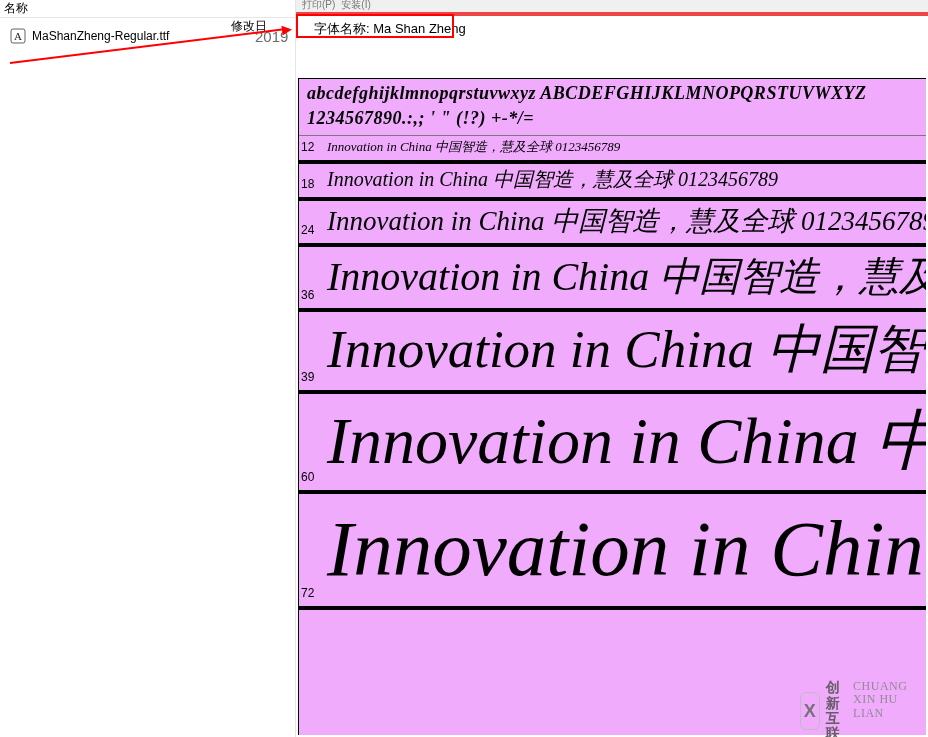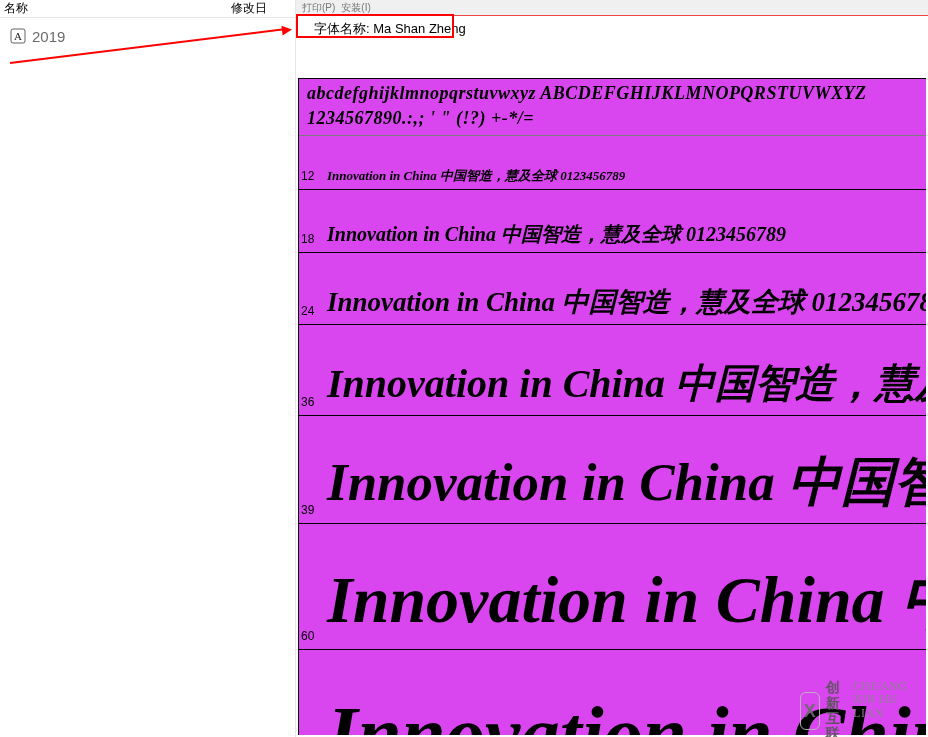--- a/index.html
+++ b/index.html
@@ -1,51 +1,51 @@
 <!DOCTYPE html>
 <html><head>
 <meta charset="utf-8">
 <style>
   * { margin: 0; padding: 0; box-sizing: border-box; }
   html, body { width: 928px; height: 737px; overflow: hidden; font-family: "Microsoft YaHei", Arial, sans-serif; font-size: 12px; background: #fff; }
   .root { position: relative; width: 928px; height: 737px; }
 
   
   .left-panel { position: absolute; left: 0; top: 0; width: 296px; height: 737px; border-right: 1px solid #e6e6e6; background: #fff; }
-  .left-header { height: 18px; background: #fff; border-bottom: 1px solid #e6e6e6; display: flex; align-items: flex-end; padding: 0 4px; color: #000; }
+  .left-header { height: 18px; background: #fff; border-bottom: 1px solid #e6e6e6; display: flex; align-items: flex-start; padding: 0 4px; color: #000; }
   .left-header .col-name { flex: 1; }
   .left-header .col-mod { width: 60px; text-align: left; padding-right: 4px; margin-top: 18px; }
   .file-row { height: 36px; display: flex; align-items: center; padding-left: 10px; color: #000; }
   .file-row .icon { width: 16px; height: 16px; margin-right: 6px; display:flex; align-items:center; justify-content:center; }
   .file-row .icon svg { display:block; }
   .file-row .name { flex: 1; white-space: nowrap; overflow: hidden; }
   .file-row .year { width: 40px; color: #6b6b6b; padding-right: 20px; text-align: right; font-size: 15px; }
 
   
-  .toolbar-strip { position: absolute; left: 296px; top: 0; right: 0; height: 16px; background: #f0f0f0; border-bottom: 1px solid #ef4444; display:flex; align-items:flex-end; gap:6px; padding-left:6px; }
+  .toolbar-strip { position: absolute; left: 296px; top: 0; right: 0; height: 16px; background: #f0f0f0; border-bottom: 4px solid #ef4444; display:flex; align-items:flex-end; gap:6px; padding-left:6px; }
   .toolbar-strip .btn { font-size: 10px; color:#777; }
 
   
   .info { position: absolute; left: 304px; top: 16px; right: 0; padding: 4px 10px 2px 10px; font-size: 13px; color: #000; line-height: 18px; }
 
   
   .callout-rect { position: absolute; border: 2px solid #ff0000; pointer-events: none; }
   .arrow-line { position: absolute; height: 2px; background: #ff0000; transform-origin: left center; pointer-events: none; }
   .arrow-head { position:absolute; width:0; height:0; border-top:5px solid transparent; border-bottom:5px solid transparent; border-left:10px solid #ff0000; pointer-events:none; }
 
   
-  .preview { position: absolute; left: 298px; top: 78px; right: 2px; bottom: 2px; border: 1px solid #000; border-right: none; border-bottom: none; overflow: hidden; background:#d946ef; }
+  .preview { position: absolute; left: 298px; top: 78px; right: 2px; bottom: 2px; border: 1px solid #000; border-right: none; border-bottom: none; overflow: hidden; background:#f0abfc; }
 
   .charset-line { font-family: "Brush Script MT", "Segoe Script", cursive; font-weight: bold; font-style: italic; color:#000; padding: 4px 8px 0 8px; white-space: nowrap; font-size: 18px; letter-spacing: 0.5px; }
 
   .divider { border-top: 1px solid #7a7a7a; margin: 6px 0 0 0; }
 
-  .sample-row { display:flex; align-items:flex-start; padding: 2px 0 2px 0; border-bottom: 1px solid #000000; }
+  .sample-row { display:flex; align-items:flex-start; padding: 2px 0 2px 0; border-bottom: 4px solid #000000; }
   .sample-row .size-label { width: 24px; padding-left: 2px; font-size: 12px; color:#000; align-self:flex-end; padding-bottom:4px; }
-  .sample-row .sample-text { flex:1; font-family: "Brush Script MT", "Segoe Script", cursive; font-weight:bold; font-style: italic; color:#000; white-space: nowrap; overflow:hidden; padding-left:4px; padding-bottom:2px;margin-top:29px; }
+  .sample-row .sample-text { flex:1; font-family: "Brush Script MT", "Segoe Script", cursive; font-weight:normal; font-style: italic; color:#000; white-space: nowrap; overflow:hidden; padding-left:4px; padding-bottom:2px; }
 
   
   .watermark { position: absolute; right: 8px; bottom: 6px; width: 120px; height: 40px; display:flex; align-items:center; gap:6px; opacity: 0.9; }
   .watermark .mark { width:38px; height:38px; border:1px solid #bbb; display:flex; align-items:center; justify-content:center; font-weight:bold; color:#6b6b6b; font-size:18px; border-radius:6px; }
   .watermark .wm-text { display:flex; flex-direction:row; line-height:1.1;font-family:Liberation Serif, serif; }
   .watermark .wm-cn { font-size:14px; color:#555; font-weight:bold; }
   .watermark .wm-en { font-size:12px; color:#888; letter-spacing:0.5px; }
 </style>
 </head>
 <body>
@@ -57,20 +57,21 @@
       <span class="col-name">名称</span>
       <span class="col-mod">修改日</span>
     </div>
     <div class="file-row">
       <span class="icon">
         <svg width="16" height="16" viewBox="0 0 16 16">
           <rect x="1" y="1" width="14" height="14" rx="2" fill="#ffffff" stroke="#3a3a3a" stroke-width="0.8"></rect>
           <text x="8" y="12" text-anchor="middle" font-size="11" font-family="serif" fill="#222">A</text>
         </svg>
       </span>
+      <span class="name">MaShanZheng-Regular.ttf</span>
       <span class="year">2019</span>
     </div>
   </div>
 
   <div class="toolbar-strip">
     <span class="btn">打印(P)</span>
     <span class="btn">安装(I)</span>
   </div>
 
   <div class="info">

